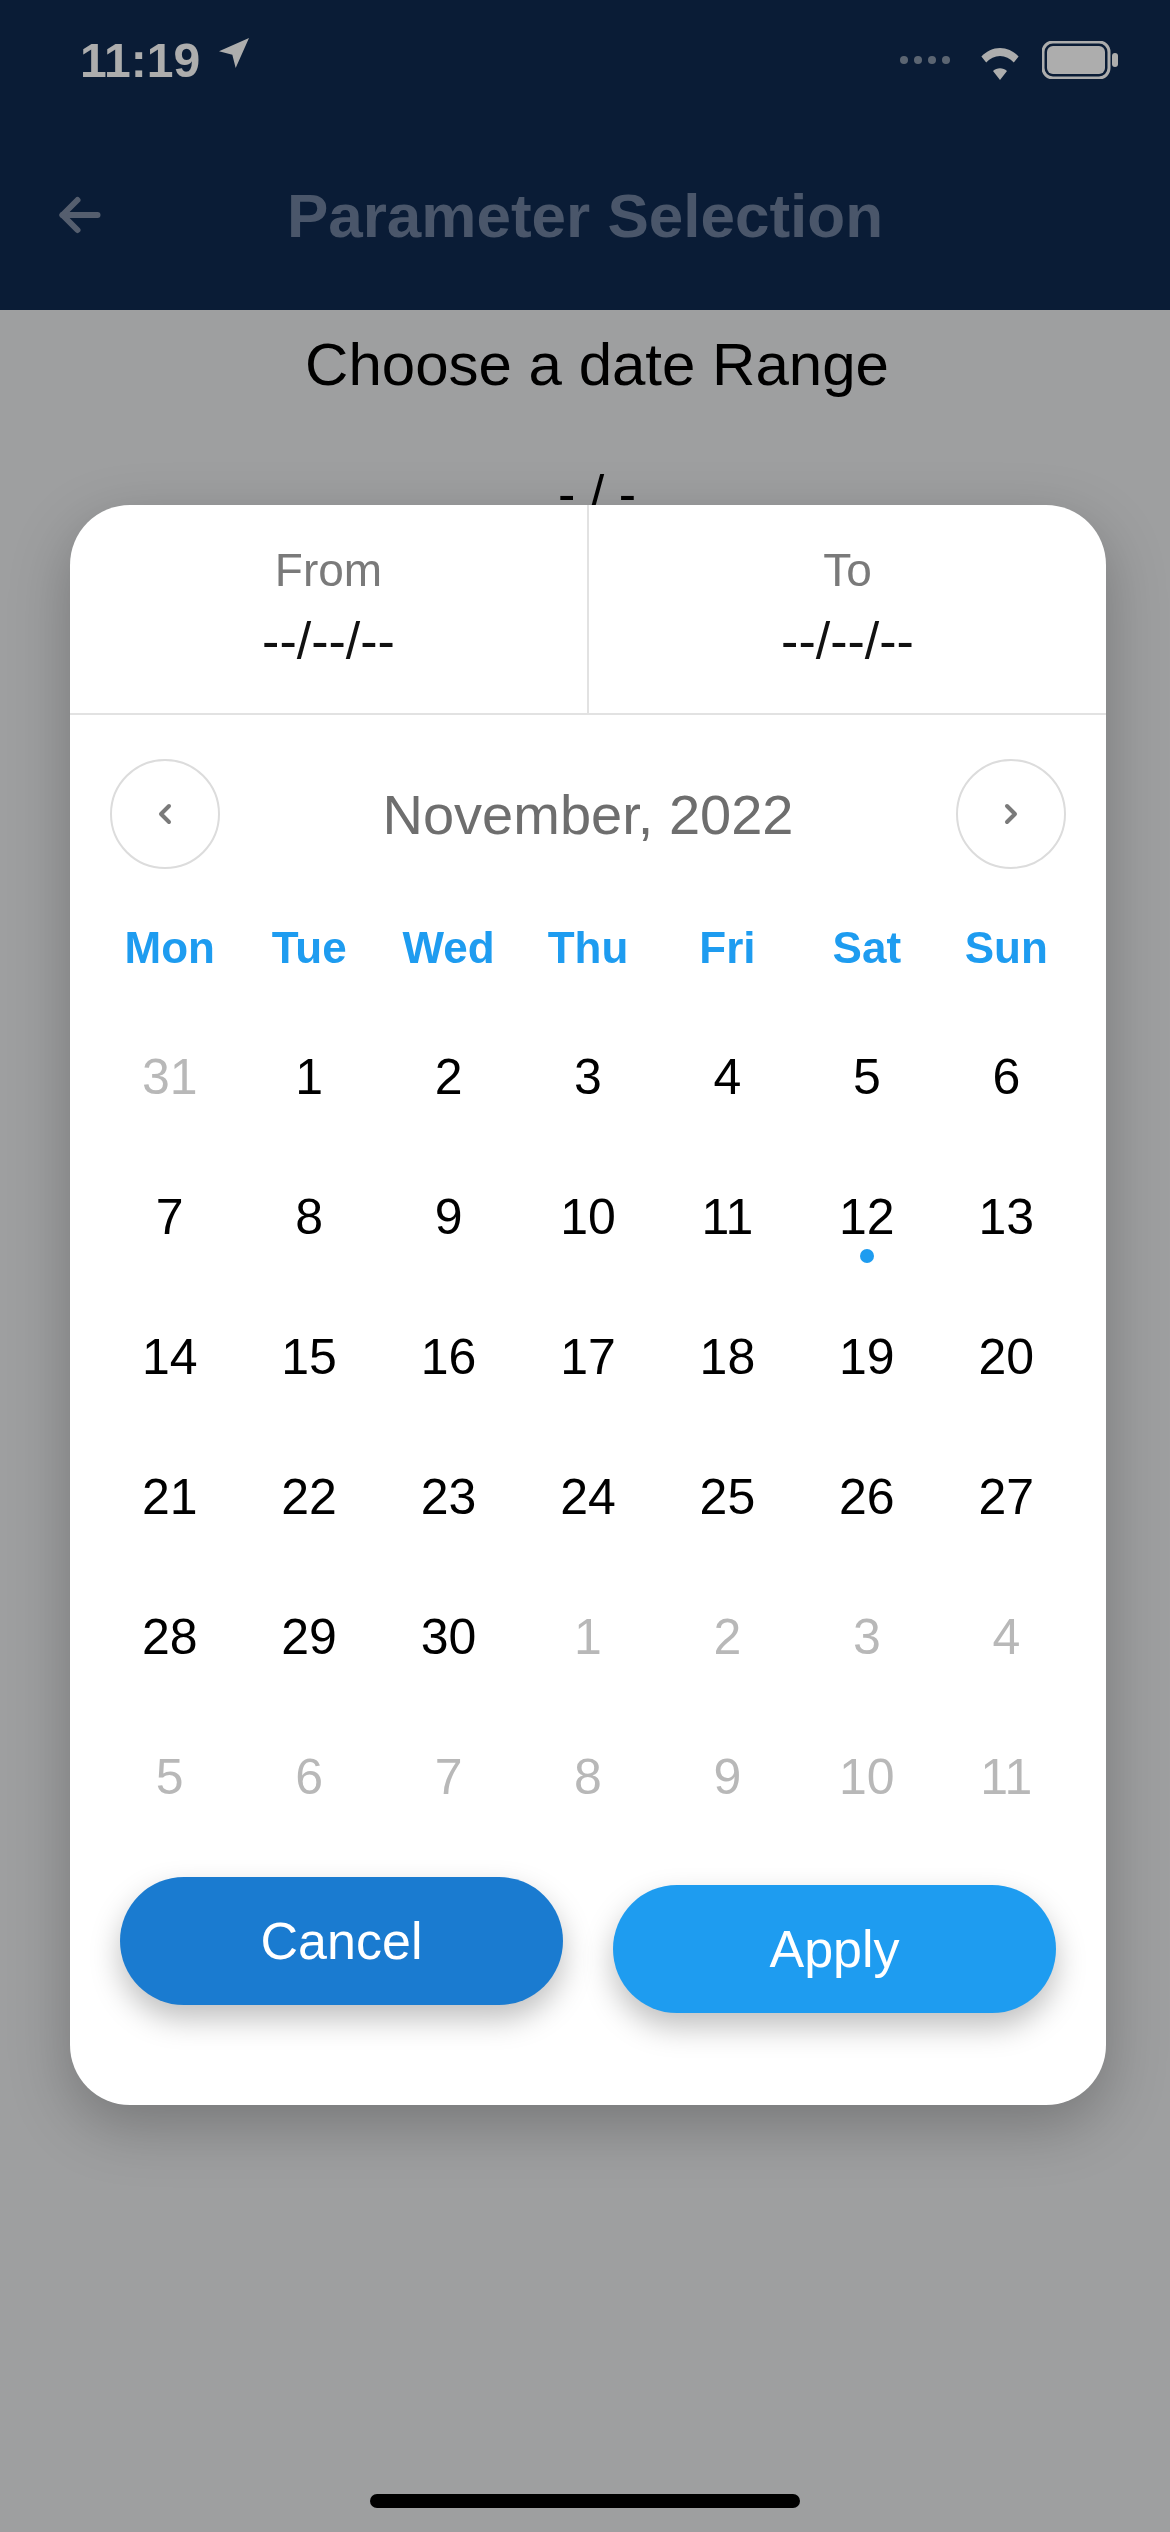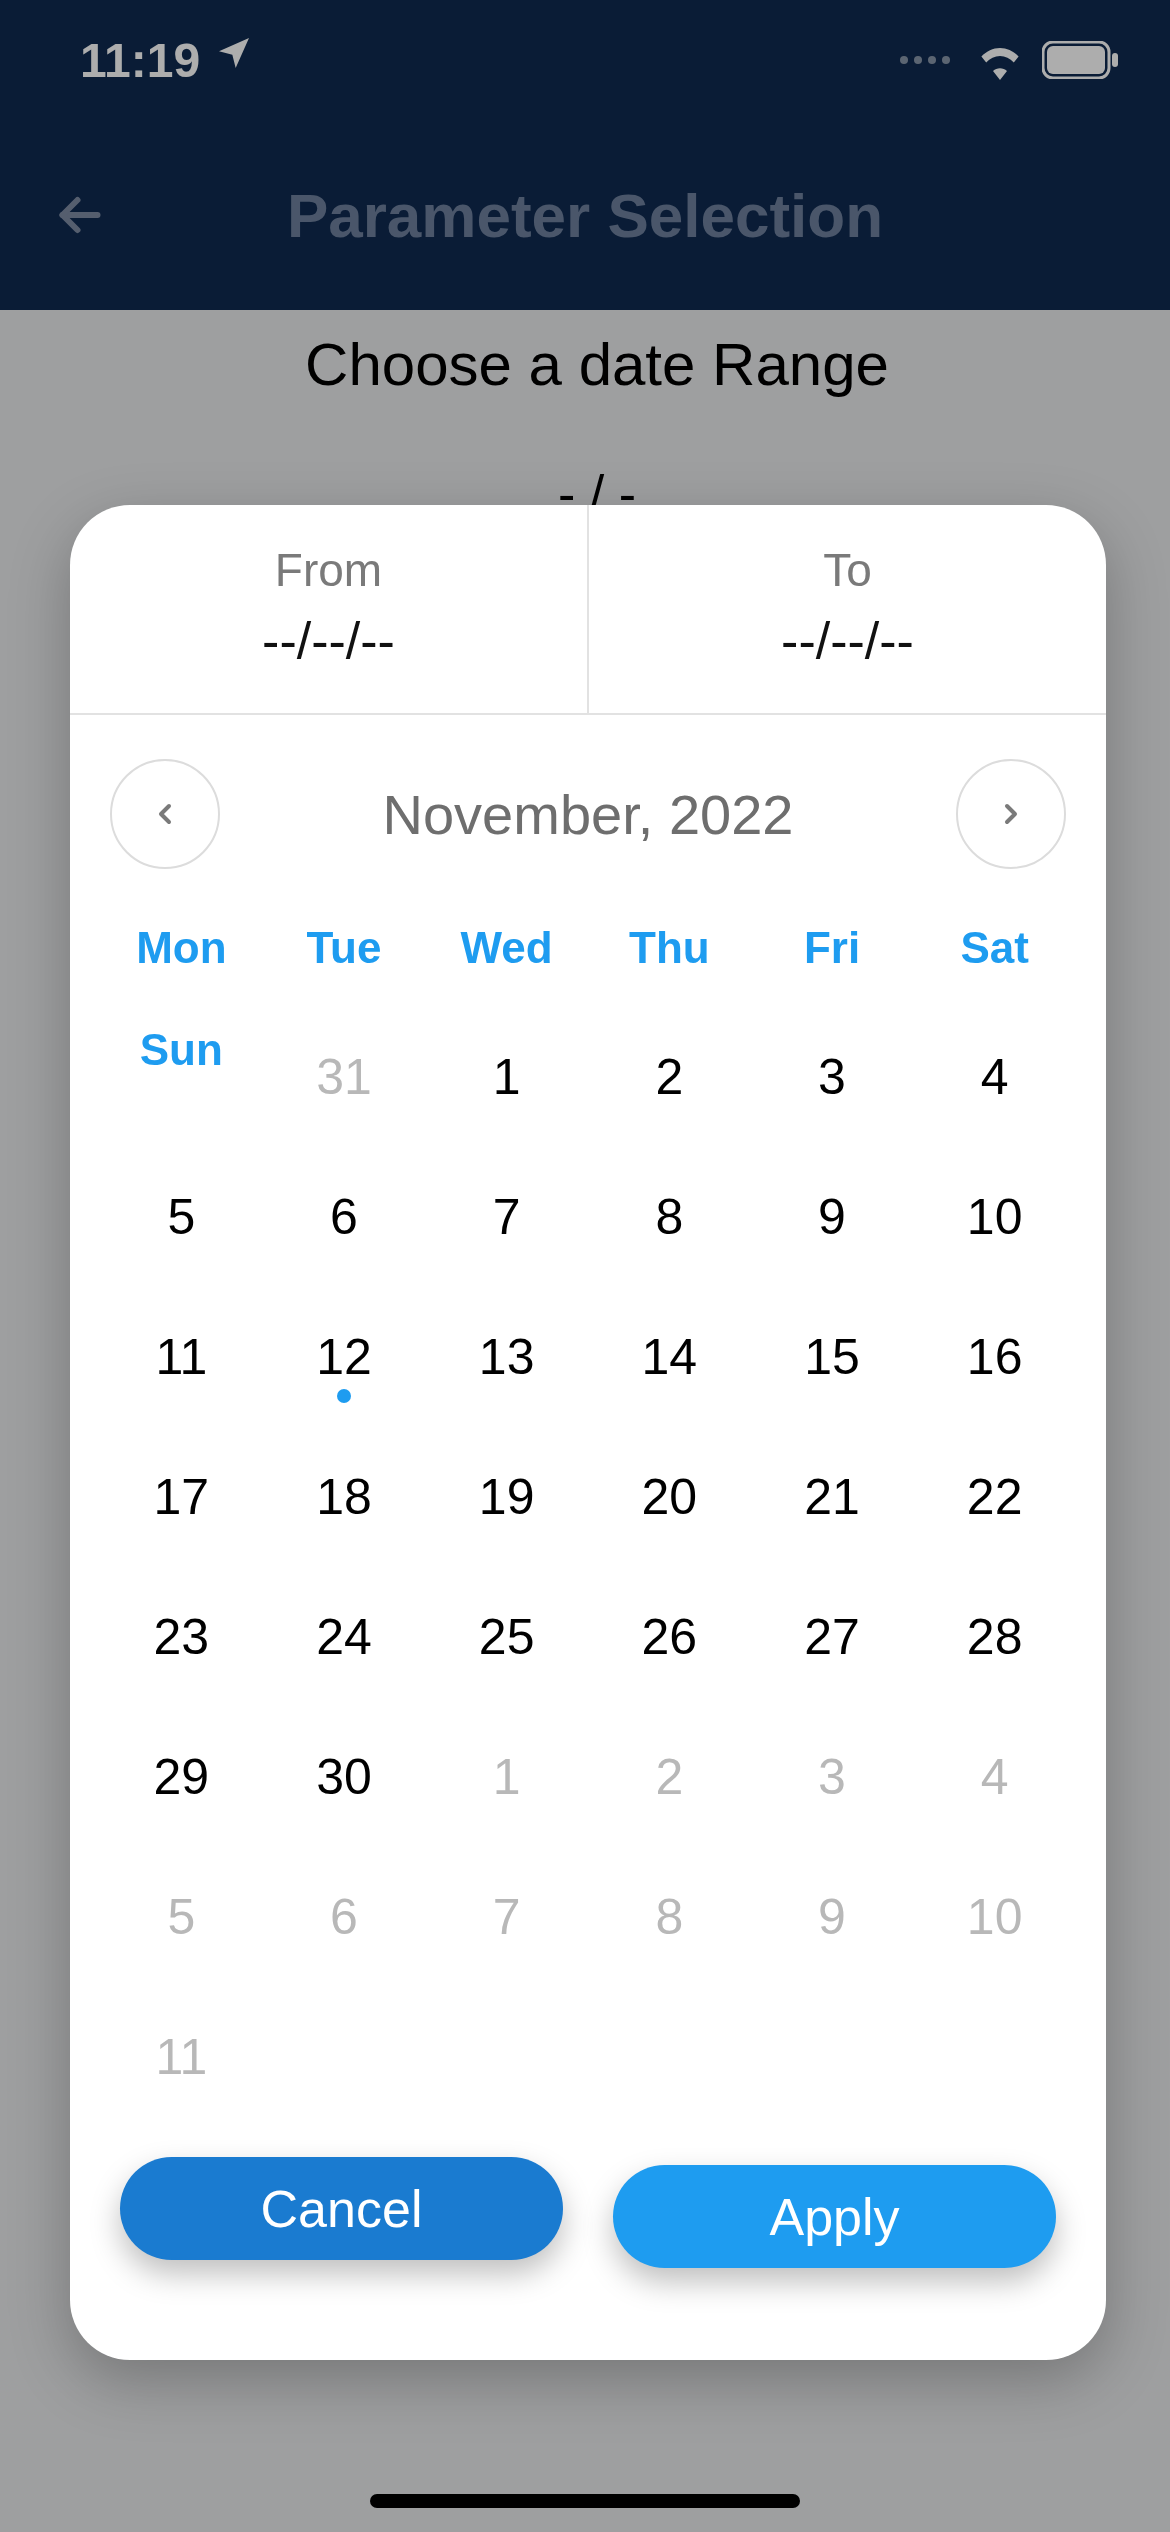--- a/index.html
+++ b/index.html
@@ -85,21 +85,21 @@
     width: 110px; height: 110px; border-radius: 50%;
     border: 2px solid #dcdcdc;
     display: flex; align-items: center; justify-content: center;
     color: #7a7a7a; font-size: 44px;
   }
   .month-title { font-size: 56px; color: #6e6e6e; font-weight: 400; }
 
   
   .cal-grid {
     display: grid;
-    grid-template-columns: repeat(6, 1fr);
+    grid-template-columns: repeat(7, 1fr);
     padding: 0 30px;
     row-gap: 0;
   }
   .dow {
     text-align: center;
     font-size: 44px;
     font-weight: 600;
     color: #1e9cf0;
     padding: 18px 0 34px;
   }
@@ -123,21 +123,21 @@
     width: 14px; height: 14px; border-radius: 50%;
     background: #1e9cf0;
   }
 
   
   .btn-row {
     display: flex; gap: 50px; padding: 30px 50px 0;
   }
   .btn {
     flex: 1;
-    height: 103px;
+    height: 128px;
     border-radius: 64px;
     font-size: 52px;
     font-weight: 500;
     color: #fff;
     display: flex; align-items: center; justify-content: center;
     box-shadow: 0 14px 30px rgba(0,0,0,.25);
     border: none;
   }
   .btn-cancel { background: #1a7bd0; }
   .btn-apply  { background: #1e9cf0; margin-top: 8px; }

